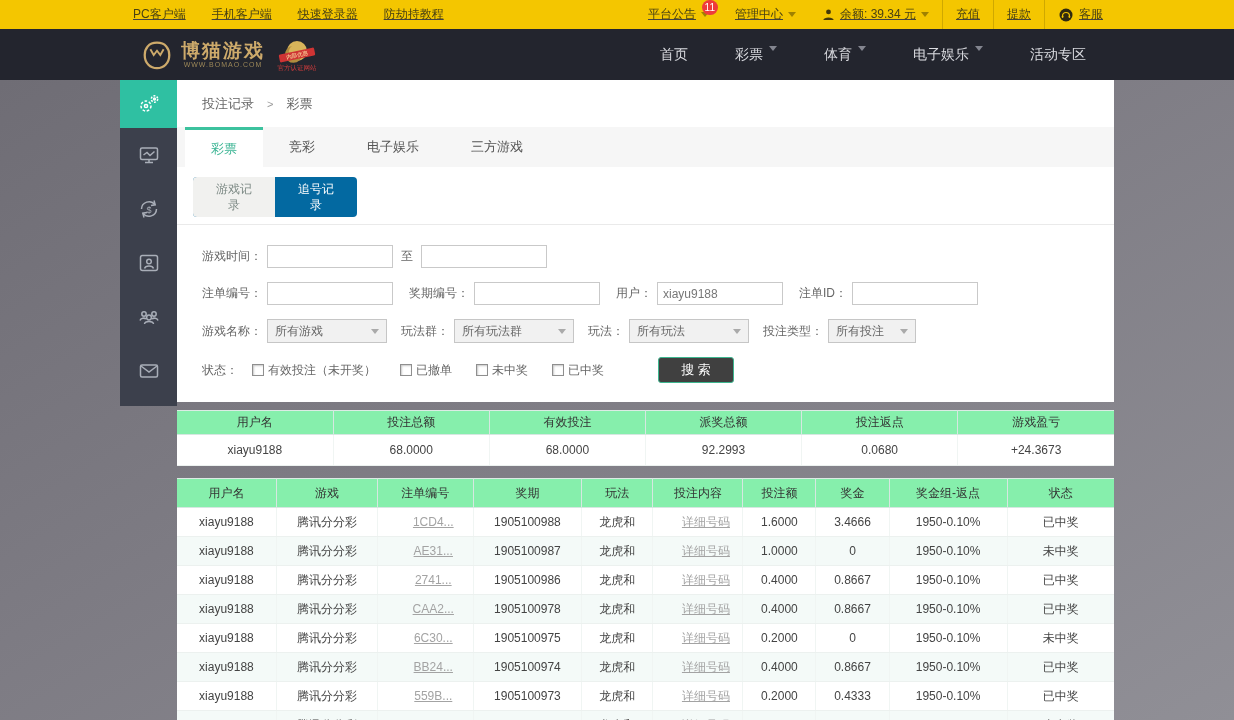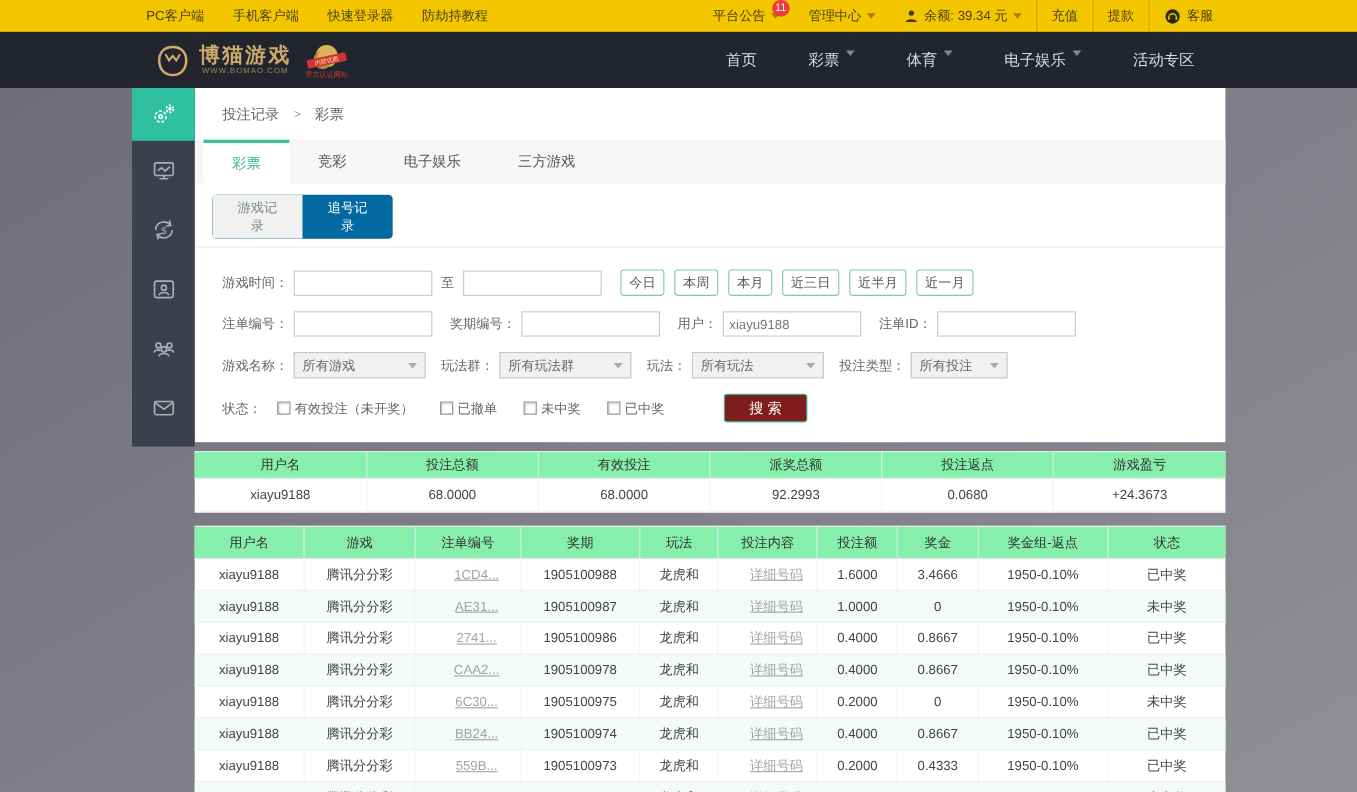--- a/index.html
+++ b/index.html
@@ -3,21 +3,21 @@
 <meta charset="utf-8">
 <style>
   * { margin:0; padding:0; box-sizing:border-box; }
   html,body { width:1234px; height:720px; overflow:hidden; }
   body {
     font-family:"Liberation Sans","DejaVu Sans",sans-serif;
     background:linear-gradient(150deg,#6d6b73 0%,#7d7b83 45%,#908f96 100%);
     position:relative; font-size:12px; color:#444;
   }
   
-  .topbar{position:absolute;top:0;left:0;right:0;height:29px;background:#f4c600;display:flex;align-items:center;z-index:30;}
+  .topbar{position:absolute;top:0;left:0;right:0;height:29px;background:#f4c600;display:flex;align-items:center;z-index:30;text-decoration:underline;}
   .topbar-left{margin-left:120px;display:flex;gap:0;}
   .top-link{padding:0 13px;color:#4a4212;cursor:pointer;line-height:29px;}
   .topbar-right{margin-left:auto;margin-right:118px;display:flex;align-items:center;height:100%;color:#4a4212;}
   .tb-item{padding:0 13px;height:100%;display:flex;align-items:center;gap:5px;position:relative;cursor:pointer;}
   .tb-sep{width:1px;height:29px;background:rgba(110,88,0,.28);}
   .badge{position:absolute;top:0px;right:4px;min-width:15px;height:15px;border-radius:8px;background:#ee3b3b;color:#fff;font-size:10px;line-height:15px;text-align:center;padding:0 3px;}
   .caret{width:0;height:0;border-left:4px solid transparent;border-right:4px solid transparent;border-top:5px solid rgba(90,72,0,.55);}
   
   .navbar{position:absolute;top:29px;left:0;right:0;height:51px;background:#23252e;display:flex;align-items:center;z-index:30;}
   .logo{margin-left:140px;display:flex;align-items:center;gap:7px;cursor:pointer;}
@@ -56,21 +56,21 @@
   .finput{width:126px;height:23px;border:1px solid #c9c9c9;padding:0 5px;font-size:12px;color:#777;background:#fff;}
   .to-sep{margin:0 8px;}
   .quick{display:flex;gap:9px;margin-left:17px;}
   .qbtn{height:24px;padding:0 7px;background:#fff;border:1px solid #7cc8b8;border-radius:3px;font-size:12px;color:#555;cursor:pointer;}
   .gap-m{margin-left:16px;}
   .fselect{width:120px;height:24px;border:1px solid #c6c6c6;background:#f1f1f1;display:flex;align-items:center;justify-content:space-between;padding:0 7px;color:#666;cursor:pointer;margin-right:14px;}
   .fselect.narrow{width:88px;margin-right:0;}
   .sel-caret{width:0;height:0;border-left:4px solid transparent;border-right:4px solid transparent;border-top:5px solid #aaa;}
   .chk{display:flex;align-items:center;margin-right:24px;cursor:pointer;}
   .chk .box{width:12px;height:12px;border:1px solid #8f8f8f;background:#fff;box-shadow:inset 1px 1px 2px rgba(0,0,0,.22);margin-right:4px;}
-  .search-btn{width:76px;height:26px;background:#7f1d1d;border:1px solid #3db68f;border-radius:3px;color:#fff;font-size:13px;margin-left:30px;cursor:pointer;}
+  .search-btn{width:76px;height:26px;background:#404040;border:1px solid #3db68f;border-radius:3px;color:#fff;font-size:13px;margin-left:30px;cursor:pointer;}
   
   table{width:100%;border-collapse:collapse;font-size:12px;color:#444;table-layout:fixed;}
   th{background:#86efac;font-weight:400;color:#333;border-right:1px solid #d6e7e1;border-bottom:1px solid #d6e7e1;border-top:1px solid #dcebe5;}
   th:last-child,td:last-child{border-right:none;}
   td{text-align:center;border-right:1px solid #f0f5f3;border-bottom:1px solid #ecf1ef;}
   .panel-summary th{height:24px;}
   .panel-summary td{height:31px;}
   .panel-detail th{height:29px;}
   .panel-detail td{height:29px;}
   tr.alt{background:#f4faf8;}
@@ -236,28 +236,20 @@
       </div>
     </div>
   <div class="subtab-divider"></div>
 
   <div class="filters">
     <div class="frow">
       <span class="flabel">游戏时间：</span>
       <input class="finput" value="" style="">
       <span class="to-sep">至</span>
       <input class="finput" value="" style="">
-      <div class="quick" id="quick-buttons">
-          <button class="qbtn">今日</button>
-          <button class="qbtn">本周</button>
-          <button class="qbtn">本月</button>
-          <button class="qbtn">近三日</button>
-          <button class="qbtn">近半月</button>
-          <button class="qbtn">近一月</button>
-        </div>
     </div>
     <div class="frow">
       <span class="flabel">注单编号：</span>
       <input class="finput" value="" style="">
       <span class="flabel gap-m">奖期编号：</span>
       <input class="finput" value="" style="">
       <span class="flabel gap-m">用户：</span>
       <input class="finput" value="xiayu9188" style="">
       <span class="flabel gap-m">注单ID：</span>
       <input class="finput" value="" style="">

